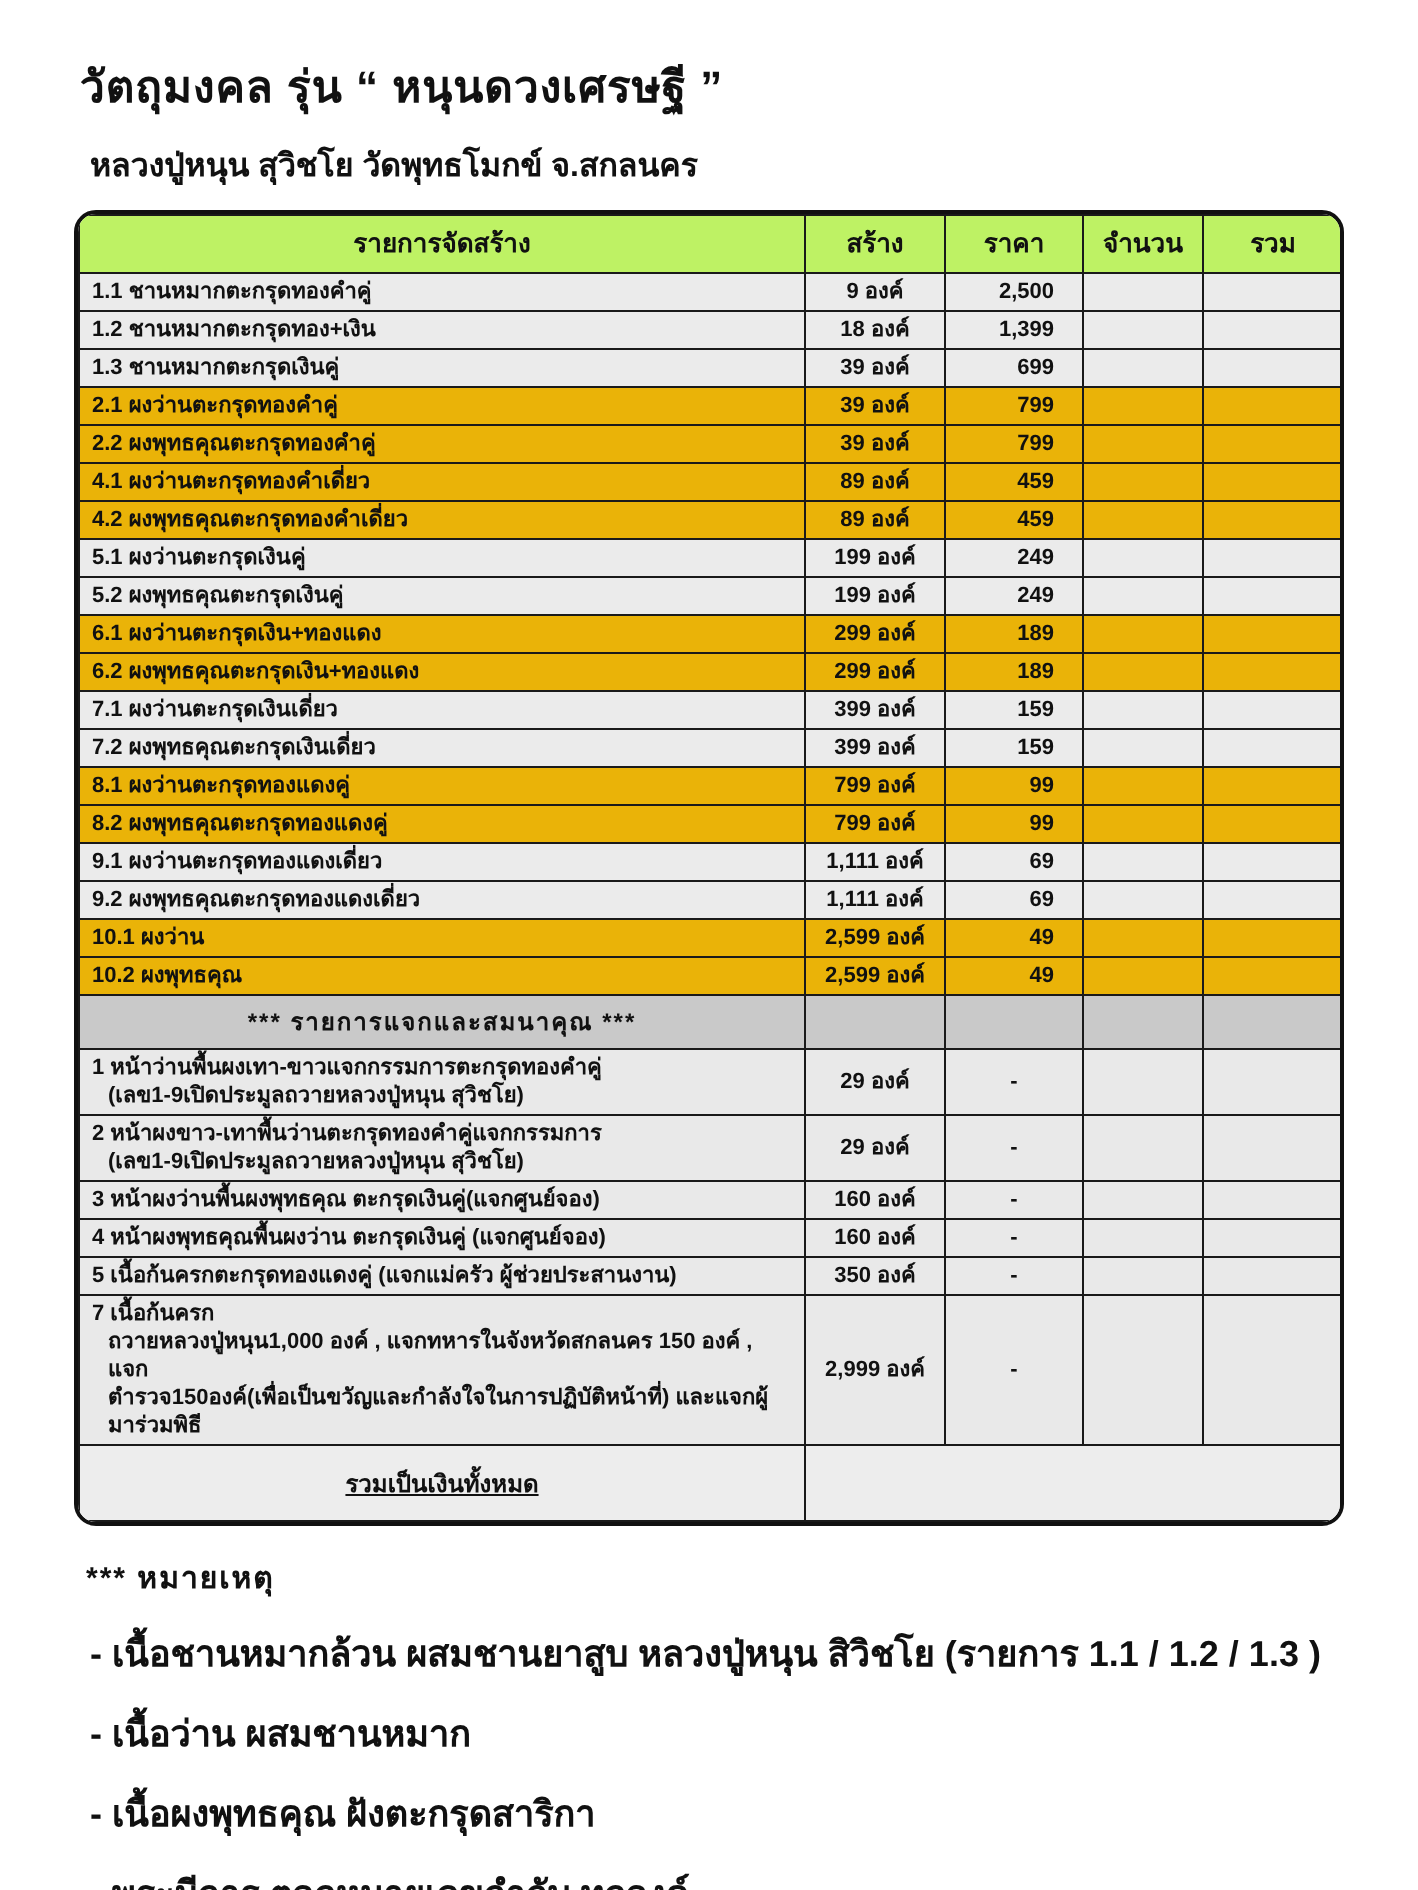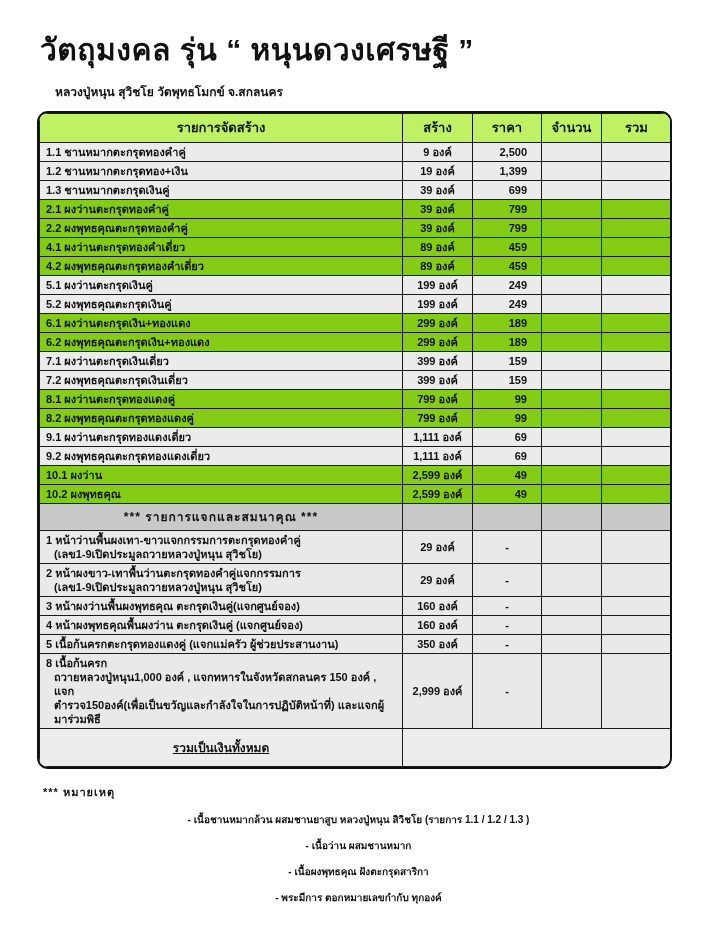--- a/index.html
+++ b/index.html
@@ -7,30 +7,30 @@
   body {
     width: 709px;
     height: 945px;
     font-family: "Liberation Sans", "DejaVu Sans", sans-serif;
     color: #111;
     position: relative;
   }
   .page { padding: 26px 37px 0 37px; }
 
   .title {
-    font-size: 30px;
+    font-size: 22px;
     font-weight: bold;
     letter-spacing: 0.5px;
     margin-left: 3px;
   }
   .subtitle {
-    font-size: 12px;
+    font-size: 16px;
     font-weight: bold;
     margin-top: 9px;
-    margin-left: 18px;
+    margin-left: 8px;
     margin-bottom: 10px;
   }
 
   .table-wrap {
     border: 2.5px solid #111;
     border-radius: 11px;
     overflow: hidden;
     width: 635px;
   }
   table {
@@ -55,48 +55,47 @@
     background: #bef264;
     font-size: 13px;
     height: 29px;
     text-align: center;
   }
   td.item-cell  { text-align: left; padding: 2px 6px; }
   td.made-cell  { text-align: center; }
   td.price-cell { text-align: right; padding-right: 14px; }
   td.price-center { text-align: center; padding-right: 0; }
   tr.r-light td { background: #ebebeb; }
-  tr.r-dark  td { background: #84cc16; }
+  tr.r-dark  td { background: #eab308; }
   tr.data-row { height: 18px; padding-left: 20px; }
 
   tr.section-row td {
     background: #c9c9c9;
     height: 27px;
   }
   tr.section-row td.item-cell { text-align: center; letter-spacing: 1px; font-size: 12px; }
 
   tr.give-row td { background: #e9e9e9; }
   .give-sub { padding-left: 8px; font-weight: bold; }
 
   tr.total-row td { background: #ededed; height: 38px; }
   .total-label {
     display: block;
     text-align: center;
     font-size: 12px;
     text-decoration: underline;
   }
 
   .notes { margin-top: 14px; margin-left: 6px; }
-  .notes-header { font-size: 11px; font-weight: bold; letter-spacing: 1px; }
+  .notes-header { font-size: 15px; font-weight: bold; letter-spacing: 1px; }
   .note-line {
-    font-size: 10px;
+    font-size: 18px;
     font-weight: bold;
     margin-top: 11px;
     margin-left: 2px;
-    text-align: center;
   }
 </style>
 </head>
 <body>
 
 <div class="page">
 
   <div class="title">วัตถุมงคล รุ่น “ หนุนดวงเศรษฐี ”</div>
   <div class="subtitle">หลวงปู่หนุน สุวิชโย วัดพุทธโมกข์ จ.สกลนคร</div>
 
@@ -121,21 +120,21 @@
       <tbody id="items-body">
           <tr class="data-row r-light">
             <td class="item-cell">1.1 ชานหมากตะกรุดทองคำคู่</td>
             <td class="made-cell">9 องค์</td>
             <td class="price-cell">2,500</td>
             <td></td>
             <td></td>
           </tr>
           <tr class="data-row r-light">
             <td class="item-cell">1.2  ชานหมากตะกรุดทอง+เงิน</td>
-            <td class="made-cell">19 องค์</td>
+            <td class="made-cell">18 องค์</td>
             <td class="price-cell">1,399</td>
             <td></td>
             <td></td>
           </tr>
           <tr class="data-row r-light">
             <td class="item-cell">1.3 ชานหมากตะกรุดเงินคู่</td>
             <td class="made-cell">39 องค์</td>
             <td class="price-cell">699</td>
             <td></td>
             <td></td>
@@ -305,21 +304,21 @@
             <td class="item-cell">
               <div>5 เนื้อก้นครกตะกรุดทองแดงคู่ (แจกแม่ครัว ผู้ช่วยประสานงาน)</div>
             </td>
             <td class="made-cell">350 องค์</td>
             <td class="price-cell price-center">-</td>
             <td></td>
             <td></td>
           </tr>
           <tr class="give-row">
             <td class="item-cell">
-              <div>8 เนื้อก้นครก</div>
+              <div>7 เนื้อก้นครก</div>
               <div class="give-sub">ถวายหลวงปู่หนุน1,000 องค์ , แจกทหารในจังหวัดสกลนคร 150 องค์ , แจก</div>
               <div class="give-sub">ตำรวจ150องค์(เพื่อเป็นขวัญและกำลังใจในการปฏิบัติหน้าที่) และแจกผู้มาร่วมพิธี</div>
             </td>
             <td class="made-cell">2,999 องค์</td>
             <td class="price-cell price-center">-</td>
             <td></td>
             <td></td>
           </tr>
         </tbody>
       <tbody>

